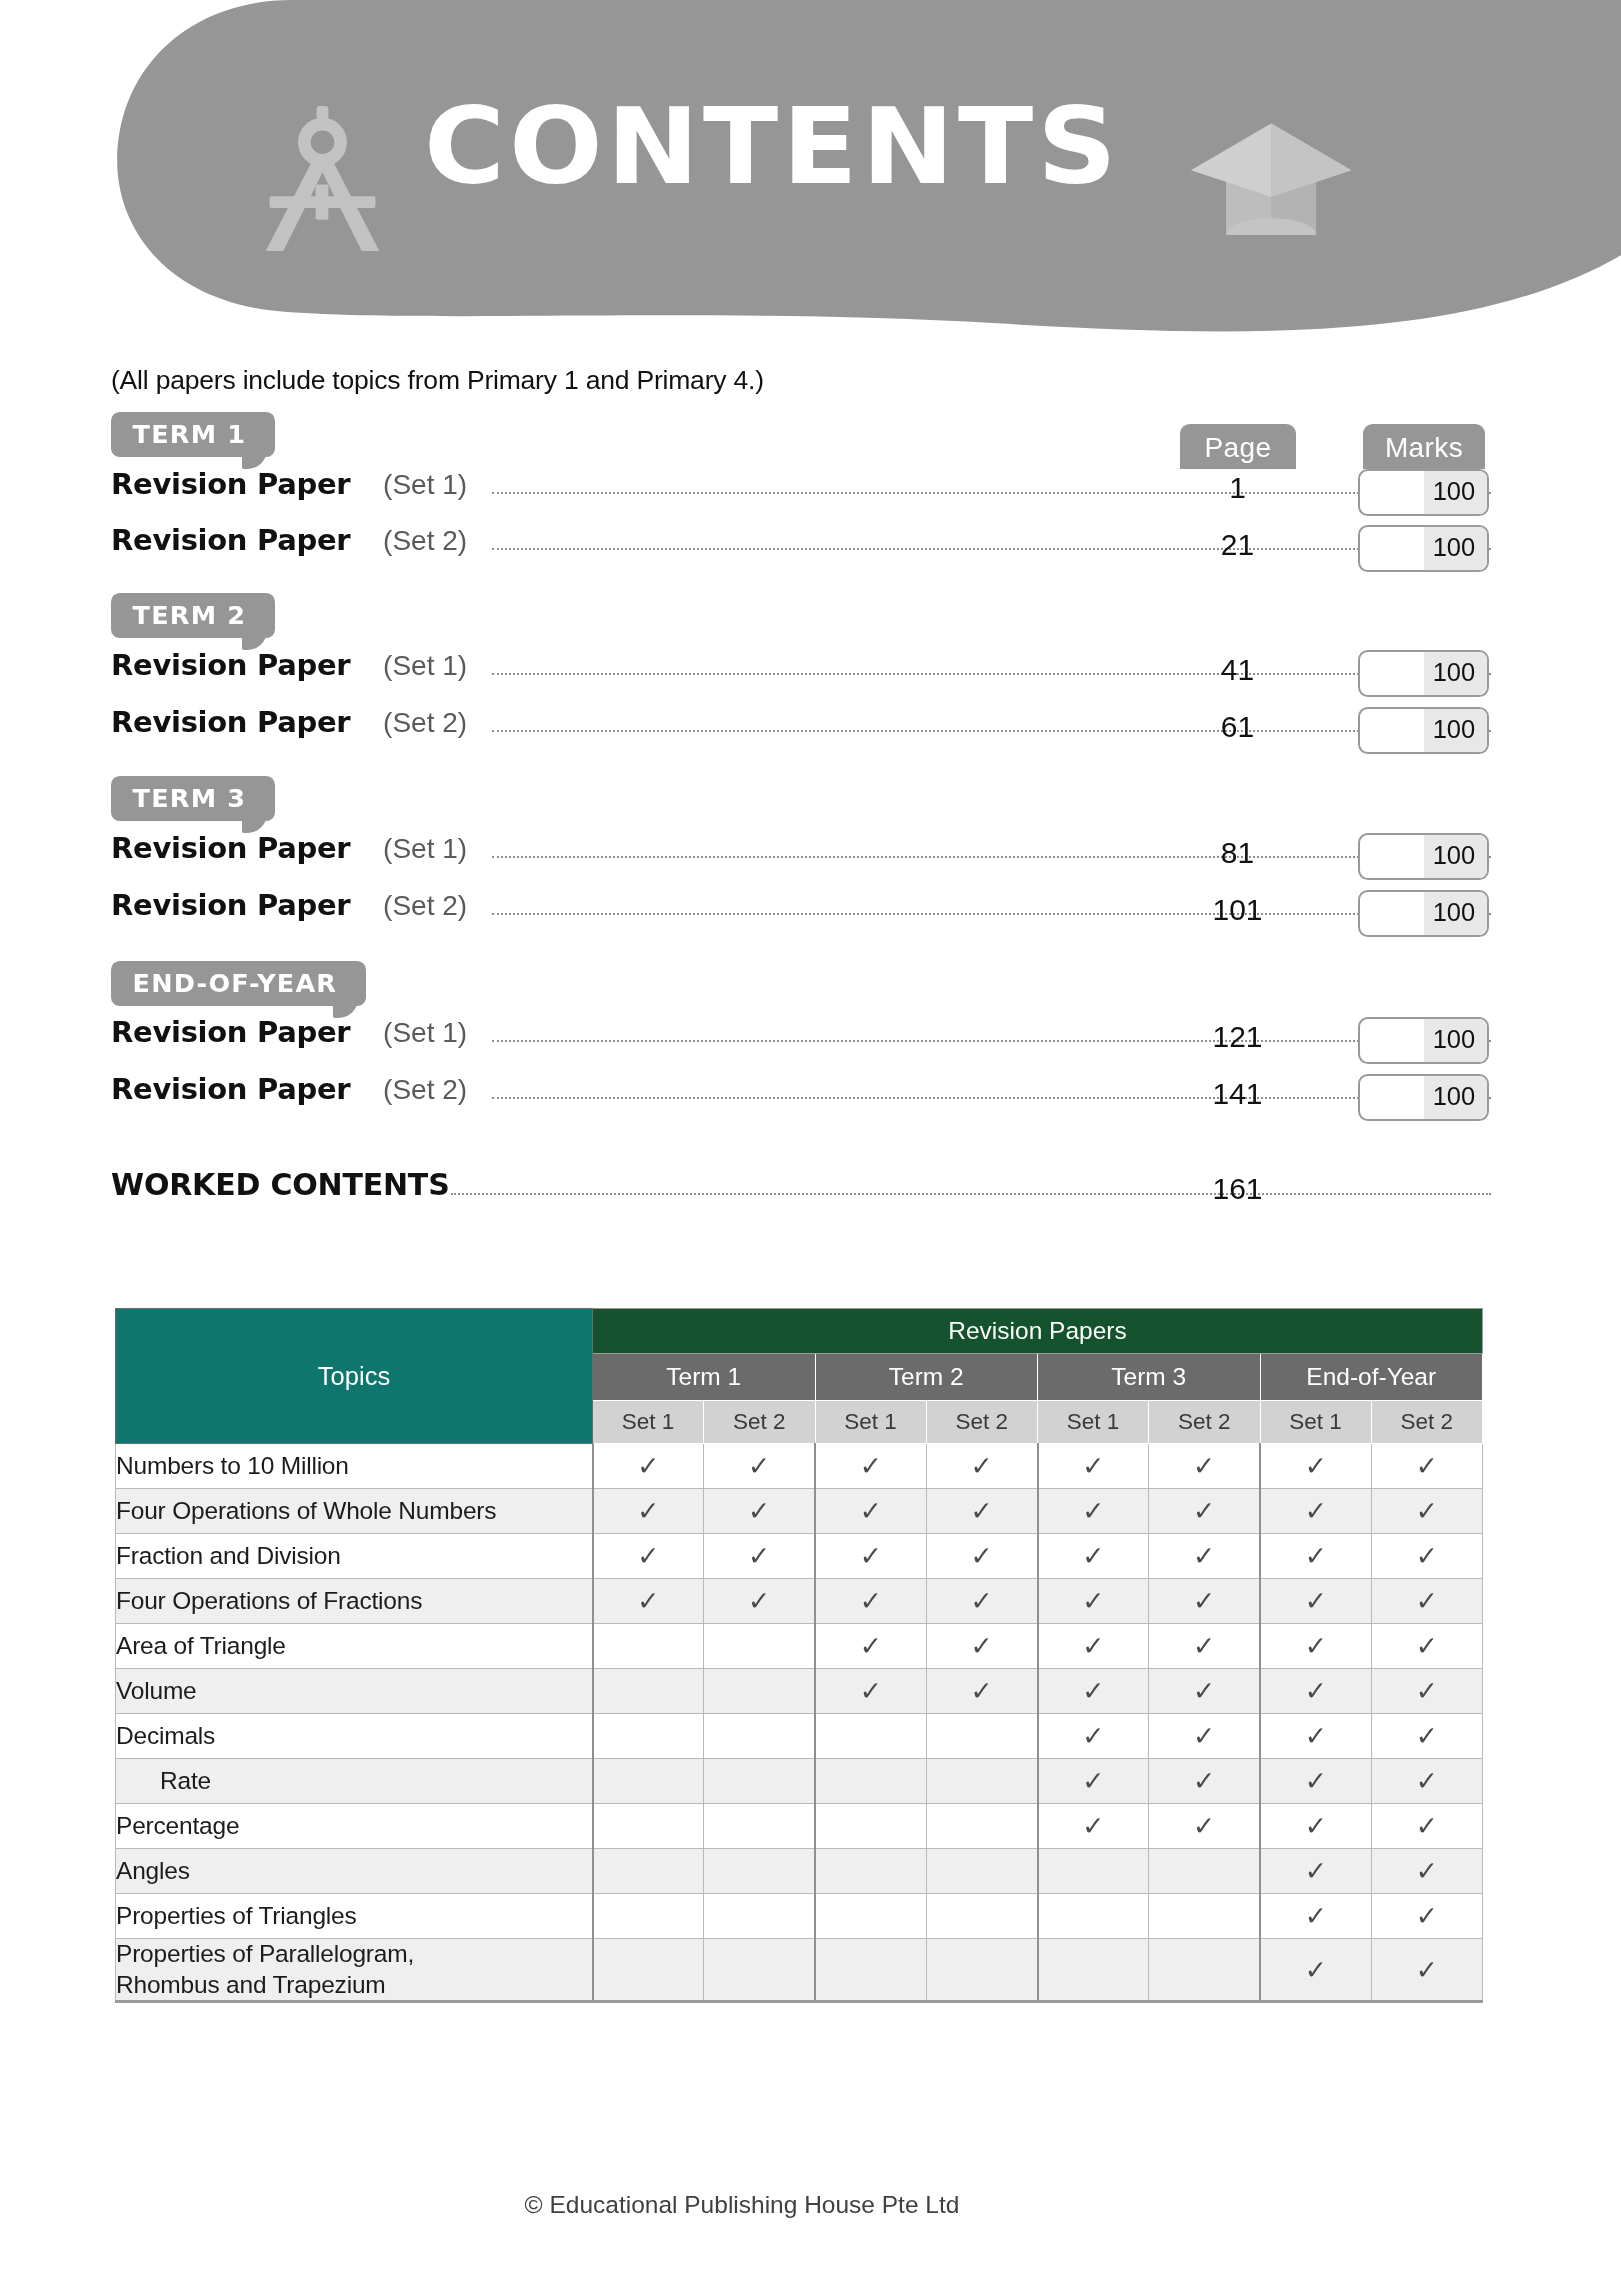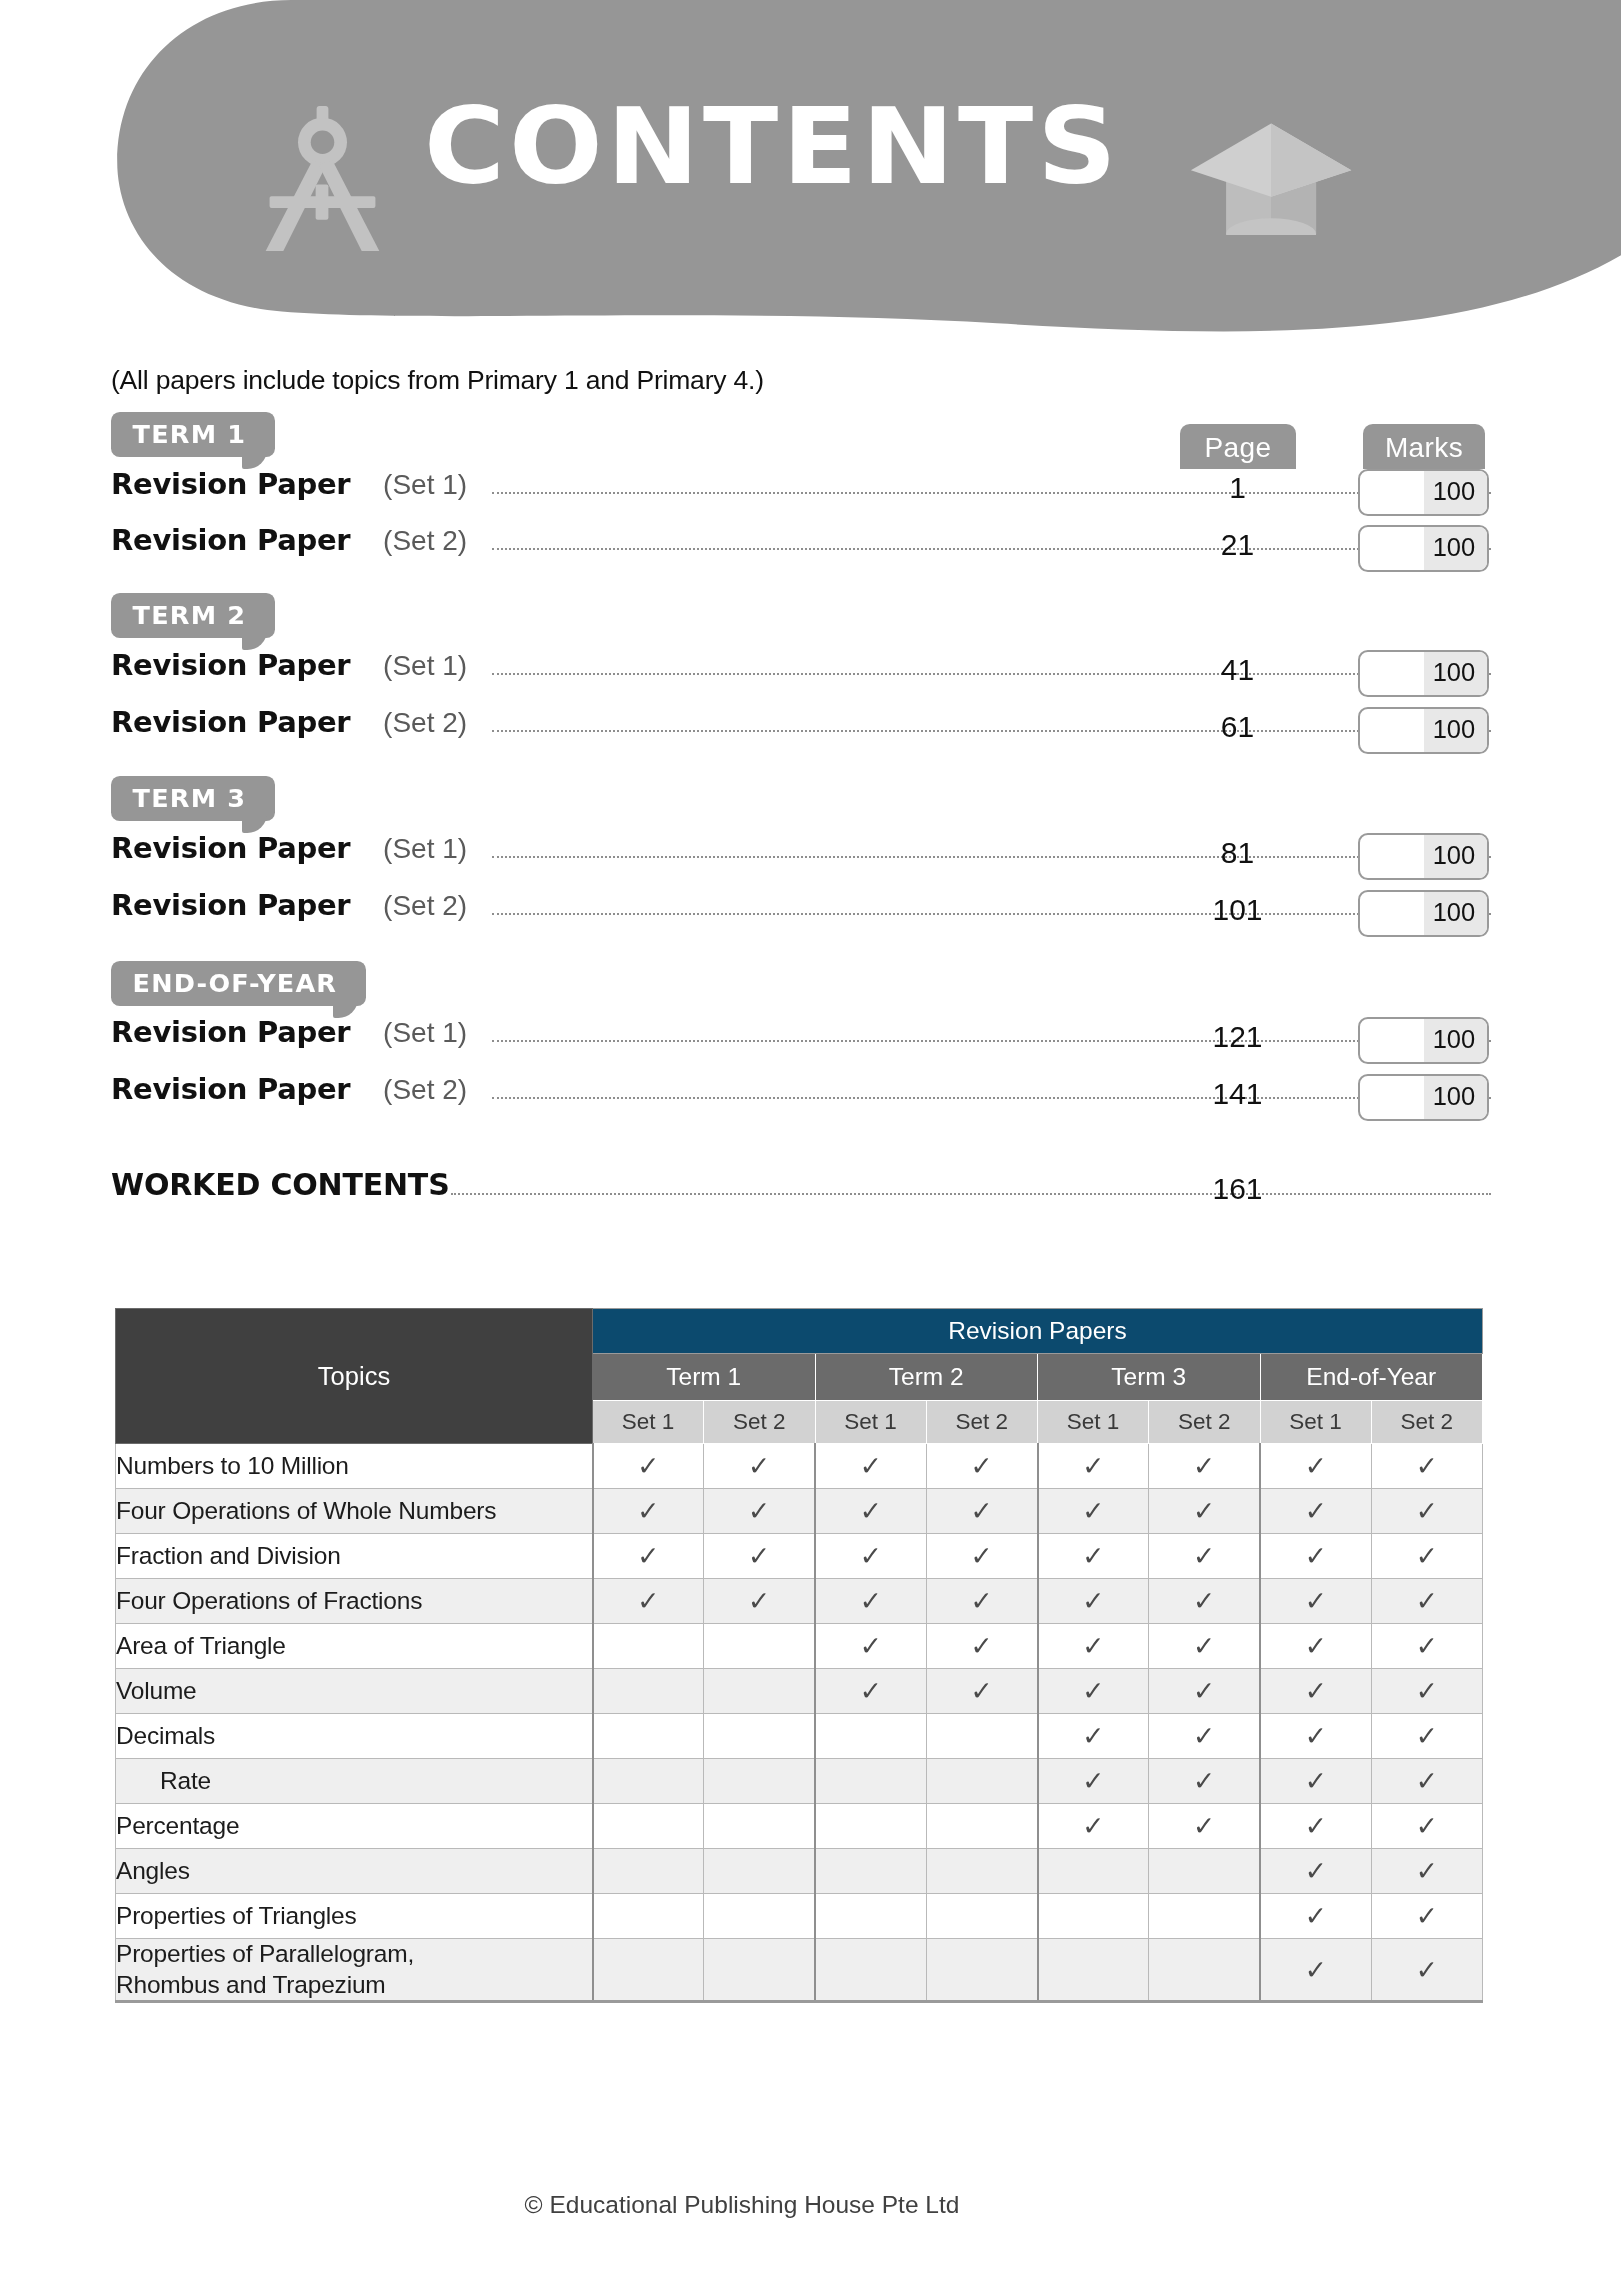--- a/index.html
+++ b/index.html
@@ -205,31 +205,31 @@
     width: 1368px;
     border-collapse: collapse;
     table-layout: fixed;
     font-family: "Liberation Sans", sans-serif;
   }
   .topics-table th, .topics-table td {
     border: 1px solid #b9b9b9;
     padding: 0;
   }
   .th-topics {
-    background: #404040;
+    background: #0f766e;
     color: #ffffff;
     font-size: 25.5px;
     font-weight: 400;
     text-align: center;
     width: 477px;
     vertical-align: middle;
     border: 1px solid #6b6b6b !important;
   }
   .th-rp {
-    background: #0c4a6e;
+    background: #14532d;
     color: #ffffff;
     font-size: 24.5px;
     font-weight: 400;
     text-align: center;
     height: 45px;
     border: 1px solid #9a9a9a !important;
   }
   .th-term {
     background: #6b6b6b;
     color: #ffffff;

